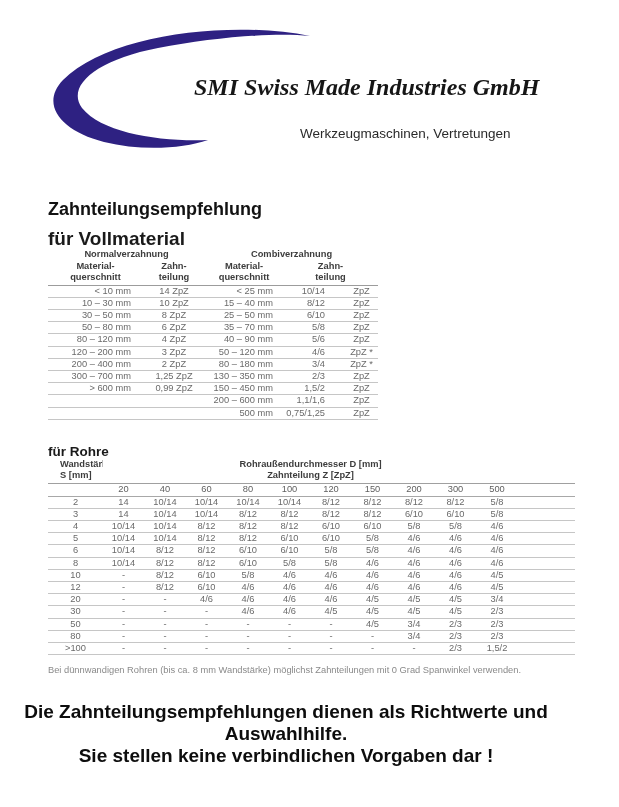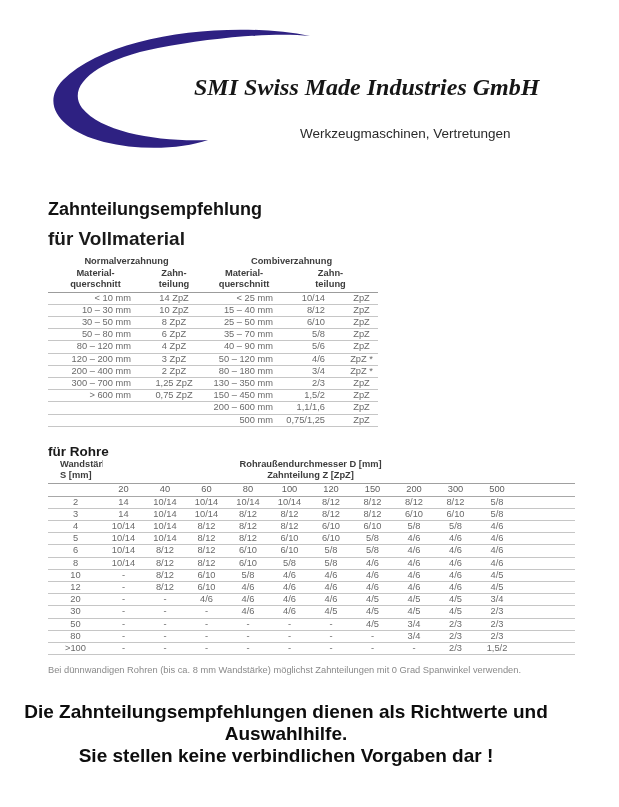--- a/index.html
+++ b/index.html
@@ -23,21 +23,21 @@
   }
   
   .doc-title { position:absolute; left:48px; top:191px; font-size:18px; font-weight:bold; color:#121212;margin-top:8px; }
   .sec-title-voll  { position:absolute; left:48px; top:228px; font-size:19px; font-weight:bold; color:#1a1a1a; }
   .sec-title-rohre { position:absolute; left:48px; top:444px; font-size:13.5px; font-weight:bold; color:#1a1a1a; }
   
   table { border-collapse:collapse; table-layout:fixed; }
   td, th { font-size:9.3px; line-height:11.2px; font-weight:normal; color:#6a6a6a; overflow:hidden; white-space:nowrap; }
   th { color:#3d3d3d; font-weight:bold; }
   
-  .voll-table { position:absolute; left:48px; top:256px; width:330px; }
+  .voll-table { position:absolute; left:48px; top:249px; width:330px; }
   .voll-table thead th.grp { text-align:center; padding-bottom:1px; }
   .voll-table thead tr.cols th { text-align:center; white-space:pre-line; border-bottom:1.2px solid #9c9c9c; padding-bottom:1px; vertical-align:bottom; }
   .voll-table tbody tr { border-bottom:1px solid #c6c6c6; }
   .voll-table td.c1 { text-align:right; padding-right:12px; }
   .voll-table td.c2 { text-align:center; }
   .voll-table td.c3 { text-align:right; padding-right:10px; }
   .voll-table td.c4 { text-align:right; }
   .voll-table td.c5 { text-align:center; padding-left:20px; }
   
   .rohre-table { position:absolute; left:48px; top:459px; width:527px; }
@@ -150,21 +150,21 @@
         </tr>
         <tr>
           <td class="c1">300 –  700 mm</td>
           <td class="c2">1,25 ZpZ</td>
           <td class="c3">130 – 350 mm</td>
           <td class="c4">2/3</td>
           <td class="c5">ZpZ</td>
         </tr>
         <tr>
           <td class="c1">&gt; 600 mm</td>
-          <td class="c2">0,75 ZpZ</td>
+          <td class="c2">0,99 ZpZ</td>
           <td class="c3">150 – 450 mm</td>
           <td class="c4">1,5/2</td>
           <td class="c5">ZpZ</td>
         </tr>
         <tr>
           <td class="c1"></td>
           <td class="c2"></td>
           <td class="c3">200 – 600 mm</td>
           <td class="c4">1,1/1,6</td>
           <td class="c5">ZpZ</td>

